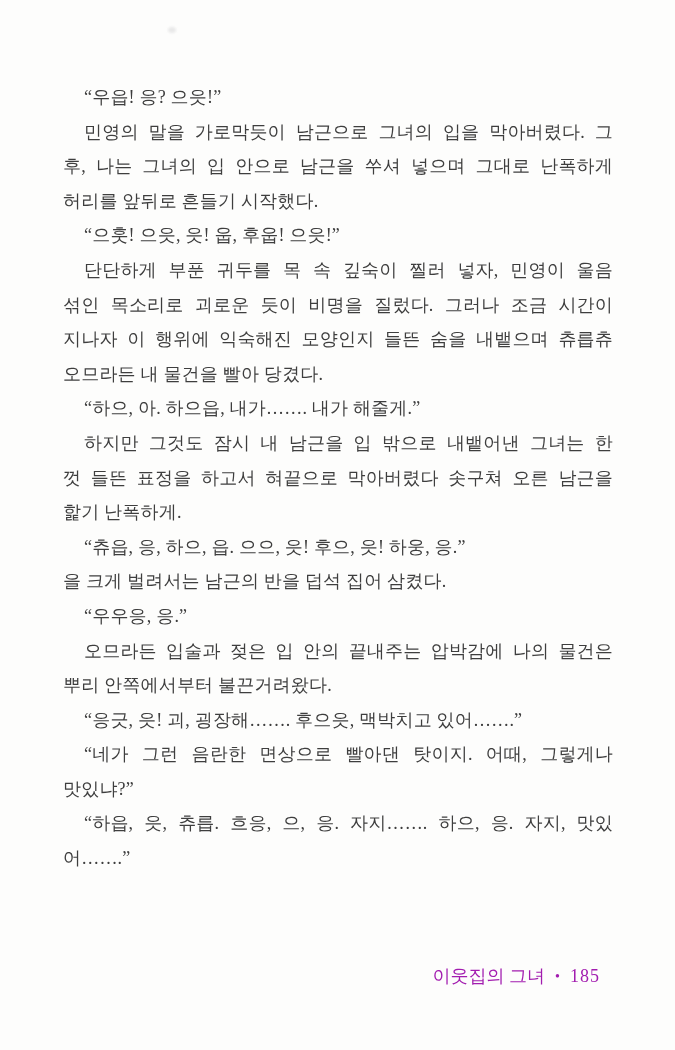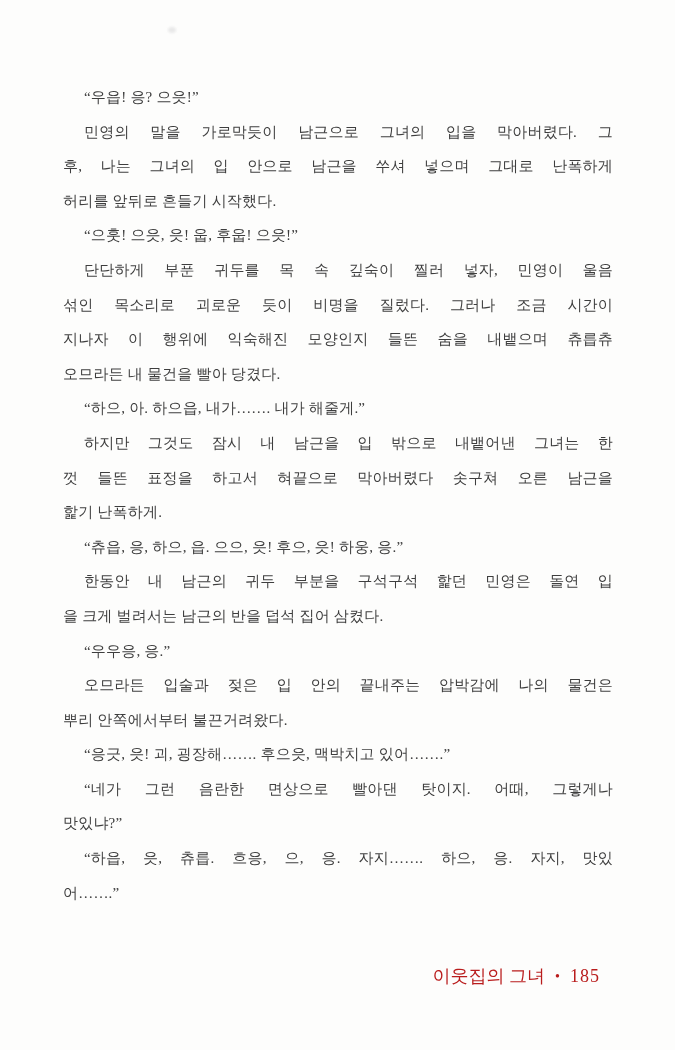--- a/index.html
+++ b/index.html
@@ -29,40 +29,40 @@
     border-radius: 50%;
     filter: blur(1px);
   }
   .text-block {
     position: absolute;
     left: 63px;
     top: 80px;
     width: 550px;
   }
   .line {
-    font-size: 15px;
+    font-size: 18px;
     line-height: 34.6px;
     height: 34.6px;
     text-align: left;
     word-break: keep-all;
     letter-spacing: 0.2px;
   }
   .line.indent {
     text-indent: 21px;
   }
   .line.justify {
     text-align: justify;
     text-align-last: justify;
   }
   .page-footer {
     position: absolute;
     top: 964px;
     right: 75px;
     font-size: 18px;
-    color: #b91c1c;
+    color: #a21caf;
     white-space: nowrap;
   }
   .page-footer .sep {
     display: inline-block;
     margin: 0 10px;
     font-size: 14px;
     vertical-align: 1px;
   }
   .page-footer .pagenum {
     letter-spacing: 1px;
@@ -82,21 +82,20 @@
       <div class="line indent">“으훗! 으읏, 읏! 웁, 후웁! 으읏!”</div>
       <div class="line indent justify">단단하게 부푼 귀두를 목 속 깊숙이 찔러 넣자, 민영이 울음</div>
       <div class="line justify">섞인 목소리로 괴로운 듯이 비명을 질렀다. 그러나 조금 시간이</div>
       <div class="line justify">지나자 이 행위에 익숙해진 모양인지 들뜬 숨을 내뱉으며 츄릅츄</div>
       <div class="line">오므라든 내 물건을 빨아 당겼다.</div>
       <div class="line indent">“하으, 아. 하으읍, 내가……. 내가 해줄게.”</div>
       <div class="line indent justify">하지만 그것도 잠시 내 남근을 입 밖으로 내뱉어낸 그녀는 한</div>
       <div class="line justify">껏 들뜬 표정을 하고서 혀끝으로 막아버렸다 솟구쳐 오른 남근을</div>
       <div class="line">핥기 난폭하게.</div>
       <div class="line indent">“츄읍, 응, 하으, 읍. 으으, 읏! 후으, 읏! 하웅, 응.”</div>
-      <div class="line indent justify">한동안 내 남근의 귀두 부분을 구석구석 핥던 민영은 돌연 입</div>
       <div class="line">을 크게 벌려서는 남근의 반을 덥석 집어 삼켰다.</div>
       <div class="line indent">“우우응, 응.”</div>
       <div class="line indent justify">오므라든 입술과 젖은 입 안의 끝내주는 압박감에 나의 물건은</div>
       <div class="line">뿌리 안쪽에서부터 불끈거려왔다.</div>
       <div class="line indent">“응긋, 읏! 괴, 굉장해……. 후으읏, 맥박치고 있어…….”</div>
       <div class="line indent justify">“네가 그런 음란한 면상으로 빨아댄 탓이지. 어때, 그렇게나</div>
       <div class="line">맛있냐?”</div>
       <div class="line indent justify">“하읍, 읏, 츄릅. 흐응, 으, 응. 자지……. 하으, 응. 자지, 맛있</div>
       <div class="line">어…….”</div>
     </div>

